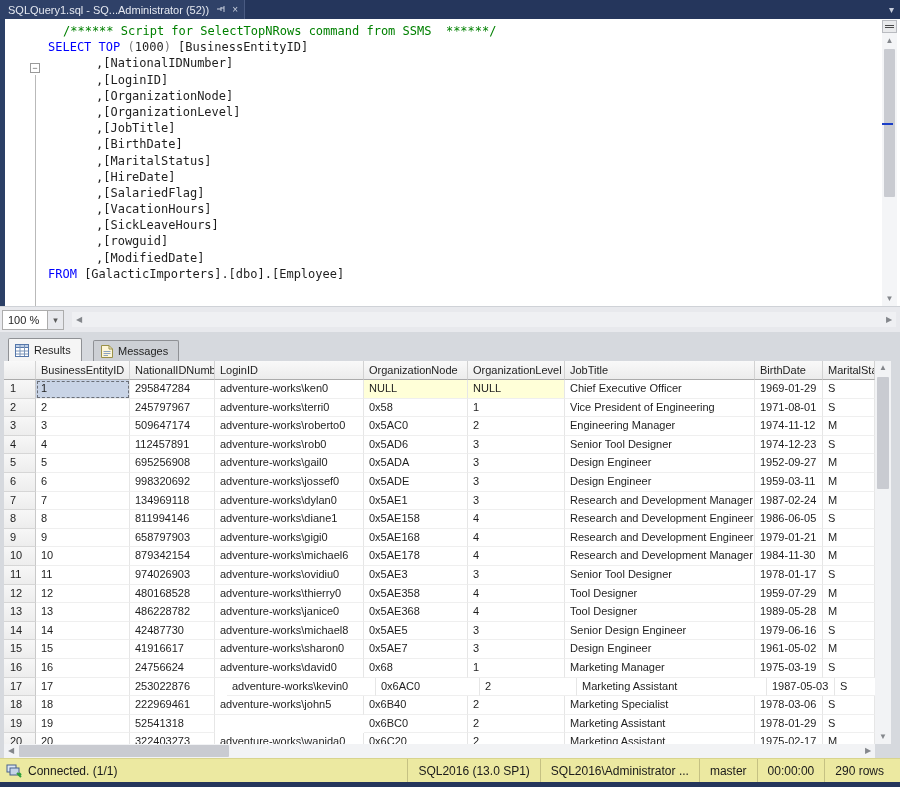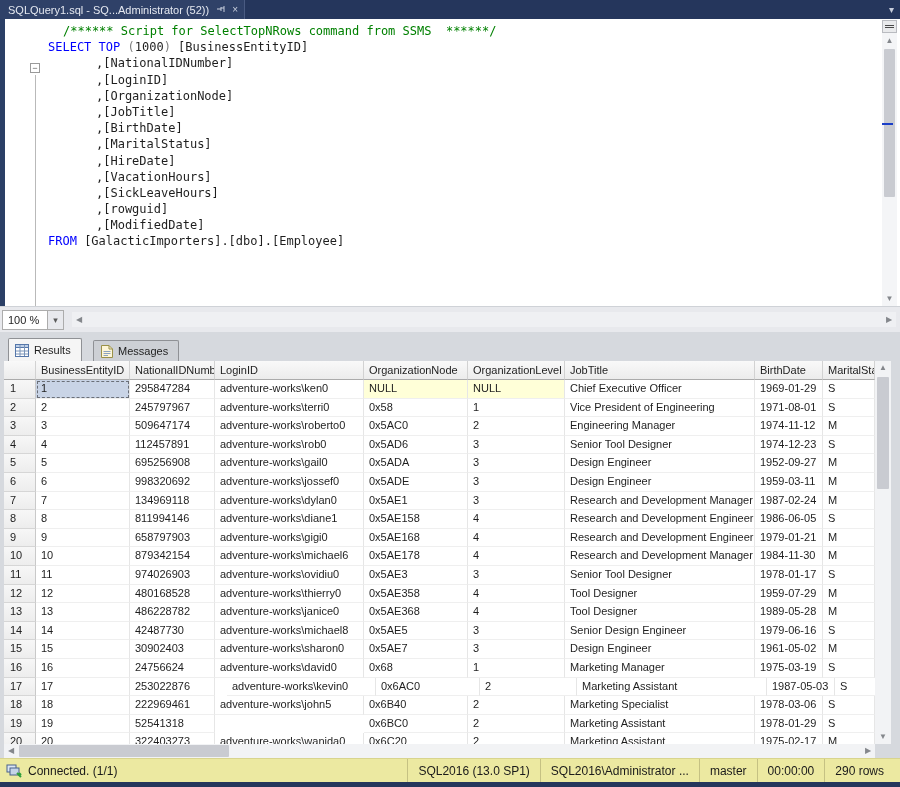--- a/index.html
+++ b/index.html
@@ -120,24 +120,26 @@
   </div>
 
   <div class="editor">
     <div class="editor-leftstrip"></div>
     <div class="code-lines">
         <div class="code-line"><span class="line-content" style="margin-left: 15px;"><span class="seg-comment">/****** Script for SelectTopNRows command from SSMS  ******/</span></span></div>
         <div class="code-line"><span class="line-content" style="margin-left: 0px;"><span class="seg-kw">SELECT</span><span class="seg-id"> </span><span class="seg-kw">TOP</span><span class="seg-id"> </span><span class="seg-op">(</span><span class="seg-num">1000</span><span class="seg-op">)</span><span class="seg-id"> [BusinessEntityID]</span></span></div>
         <div class="code-line"><span class="line-content" style="margin-left: 48px;"><span class="seg-id">,[NationalIDNumber]</span></span></div>
         <div class="code-line"><span class="line-content" style="margin-left: 48px;"><span class="seg-id">,[LoginID]</span></span></div>
         <div class="code-line"><span class="line-content" style="margin-left: 48px;"><span class="seg-id">,[OrganizationNode]</span></span></div>
+        <div class="code-line"><span class="line-content" style="margin-left: 48px;"><span class="seg-id">,[OrganizationLevel]</span></span></div>
         <div class="code-line"><span class="line-content" style="margin-left: 48px;"><span class="seg-id">,[JobTitle]</span></span></div>
         <div class="code-line"><span class="line-content" style="margin-left: 48px;"><span class="seg-id">,[BirthDate]</span></span></div>
         <div class="code-line"><span class="line-content" style="margin-left: 48px;"><span class="seg-id">,[MaritalStatus]</span></span></div>
         <div class="code-line"><span class="line-content" style="margin-left: 48px;"><span class="seg-id">,[HireDate]</span></span></div>
+        <div class="code-line"><span class="line-content" style="margin-left: 48px;"><span class="seg-id">,[SalariedFlag]</span></span></div>
         <div class="code-line"><span class="line-content" style="margin-left: 48px;"><span class="seg-id">,[VacationHours]</span></span></div>
         <div class="code-line"><span class="line-content" style="margin-left: 48px;"><span class="seg-id">,[SickLeaveHours]</span></span></div>
         <div class="code-line"><span class="line-content" style="margin-left: 48px;"><span class="seg-id">,[rowguid]</span></span></div>
         <div class="code-line"><span class="line-content" style="margin-left: 48px;"><span class="seg-id">,[ModifiedDate]</span></span></div>
         <div class="code-line"><span class="line-content" style="margin-left: 0px;"><span class="seg-kw">FROM</span><span class="seg-id"> [GalacticImporters].[dbo].[Employee]</span></span></div>
       </div>
     <div class="fold-box">−</div>
     <div class="fold-guide"></div>
     <div class="fold-guide-foot"></div>
 
@@ -342,21 +344,21 @@
             <div class="g-cell" style="width: 149px;">adventure-works\michael8</div>
             <div class="g-cell" style="width: 104px;">0x5AE5</div>
             <div class="g-cell" style="width: 97px;">3</div>
             <div class="g-cell" style="width: 190px;">Senior Design Engineer</div>
             <div class="g-cell" style="width: 68px;">1979-06-16</div>
             <div class="g-cell" style="width: 52px;">S</div>
           </div>
           <div class="grid-row">
             <div class="g-rowhdr" style="width: 32px;">15</div>
             <div class="g-cell" style="width: 94px;">15</div>
-            <div class="g-cell" style="width: 85px;">30902403</div>
+            <div class="g-cell" style="width: 85px;">41916617</div>
             <div class="g-cell" style="width: 149px;">adventure-works\sharon0</div>
             <div class="g-cell" style="width: 104px;">0x5AE7</div>
             <div class="g-cell" style="width: 97px;">3</div>
             <div class="g-cell" style="width: 190px;">Design Engineer</div>
             <div class="g-cell" style="width: 68px;">1961-05-02</div>
             <div class="g-cell" style="width: 52px;">M</div>
           </div>
           <div class="grid-row">
             <div class="g-rowhdr" style="width: 32px;">16</div>
             <div class="g-cell" style="width: 94px;">16</div>

